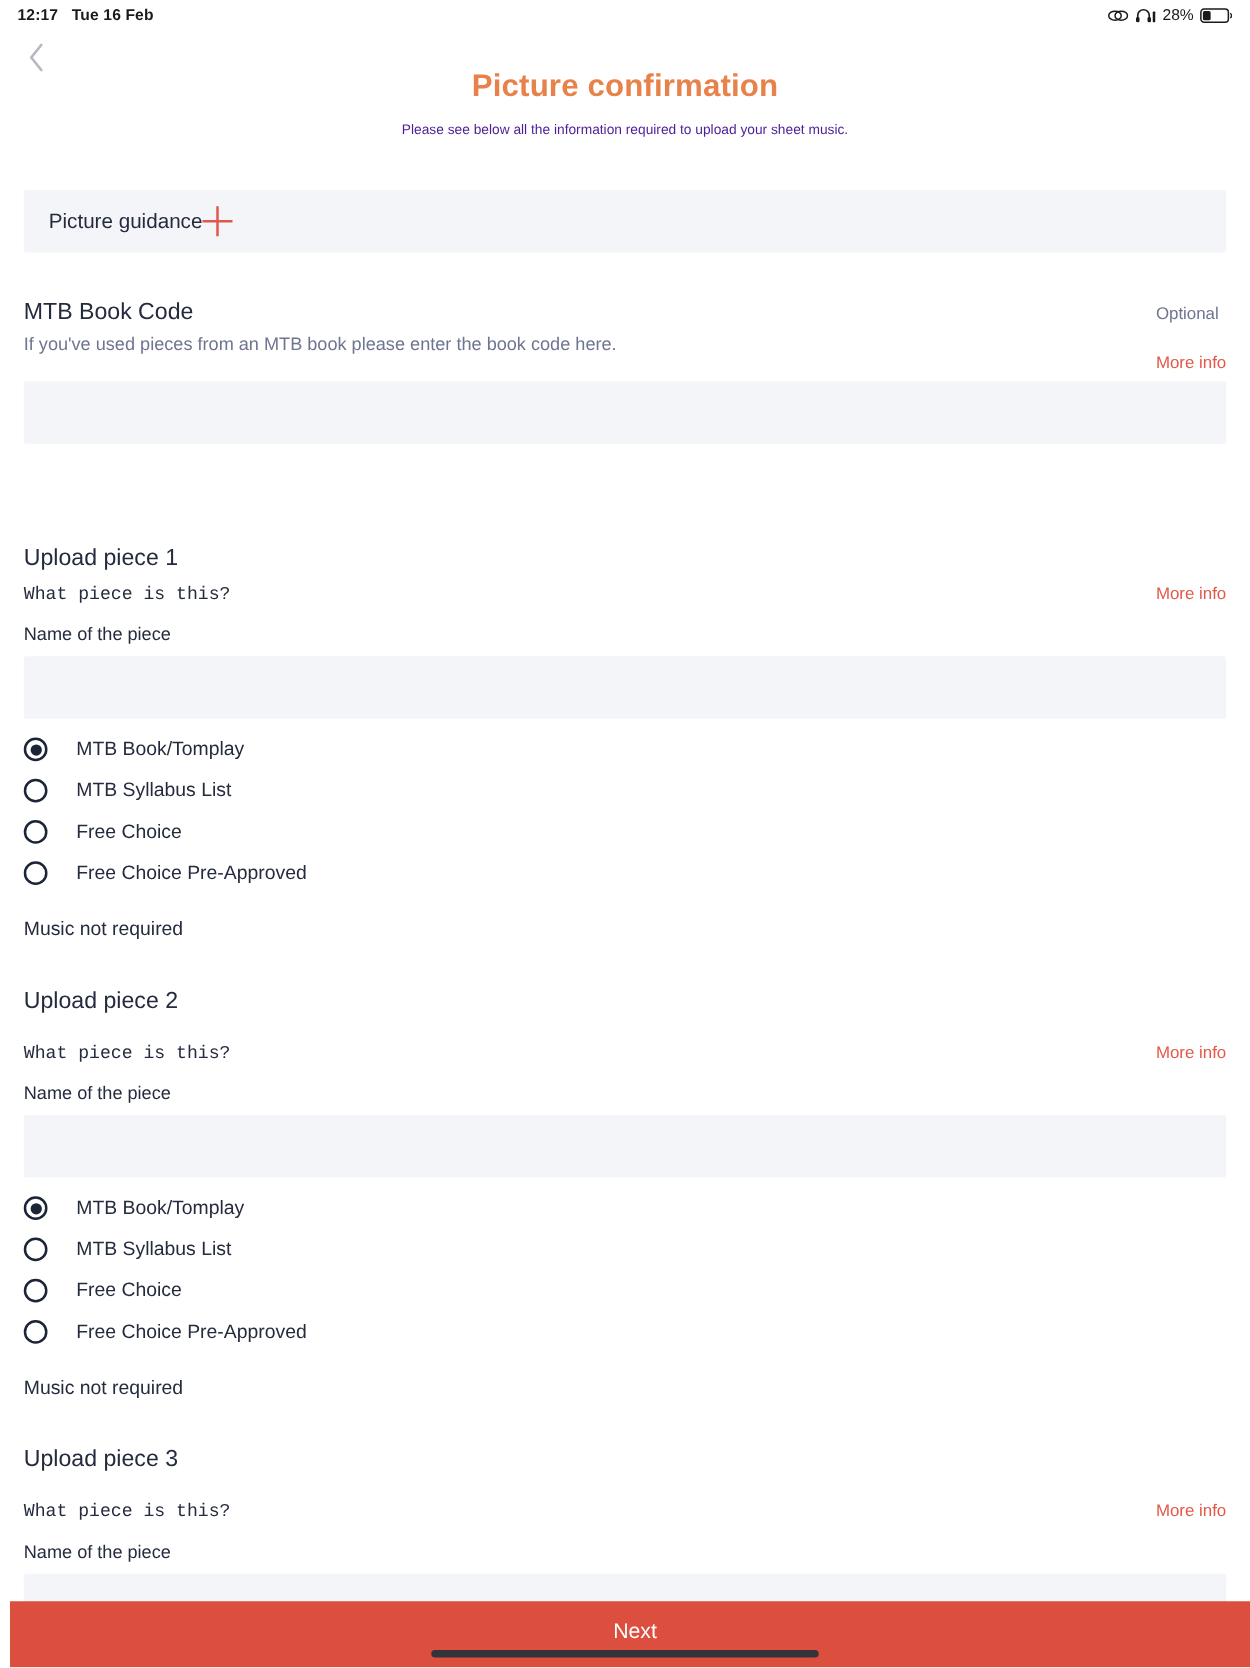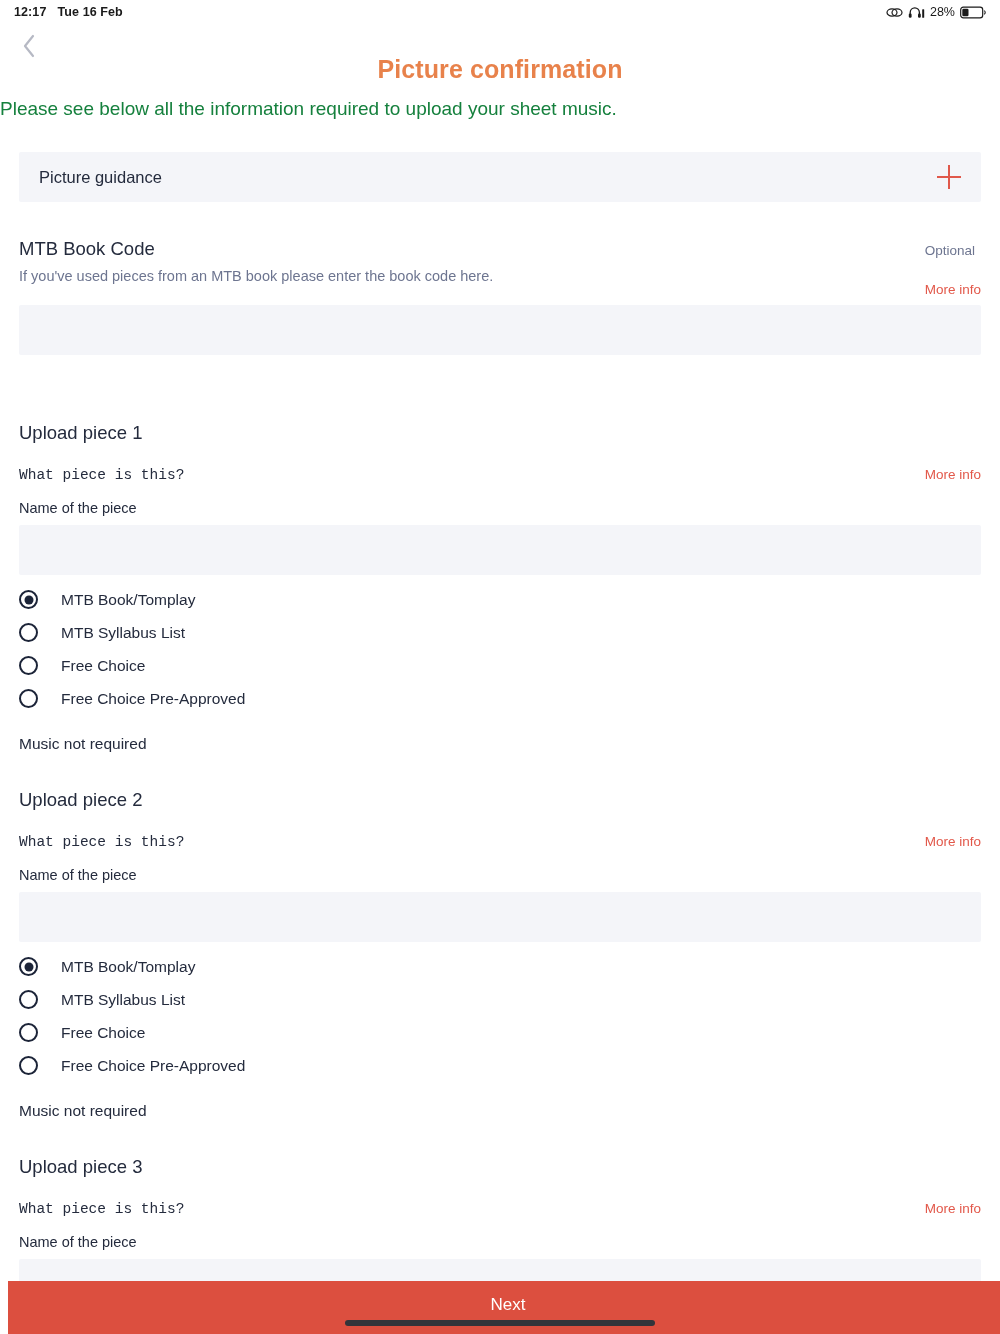--- a/index.html
+++ b/index.html
@@ -70,36 +70,35 @@
     font-size: 25px;
     font-weight: bold;
     color: #e8824b;
     letter-spacing: .1px;
   }
 
   .page-subtitle {
     position: absolute;
     top: 98px; left: 0;
     width: 1000px;
-    text-align: left;
-    font-size: 19px;
-    color: #15803d;
+    text-align: center;
+    font-size: 11px;
+    color: #4c1d95;
   }
 
   
   .guidance-card {
     position: absolute;
     top: 152px; left: 19px;
     width: 962px;
     height: 50px;
     background: #f4f5f9;
     border-radius: 2px;
     display: flex;
     align-items: center;
-    justify-content: space-between;
     padding: 0 20px 0 20px;
   }
   .guidance-label {
     font-size: 16.5px;
     color: #242b3d;
   }
   .plus-icon {
     position: relative;
     width: 24px; height: 24px;
   }
@@ -290,21 +289,21 @@
   <div class="row-between" style="top:238px;">
     <span class="section-heading">MTB Book Code</span>
     <span class="heading-right">
       <span class="optional-tag">Optional</span>
       <span class="more-info">More info</span>
     </span>
   </div>
   <div class="helper-text" style="top:268px;">If you've used pieces from an MTB book please enter the book code here.</div>
   <input class="text-input" style="top: 305px;" type="text" placeholder="">
 
-  <div class="row-between" style="top:422px;text-align:right;">
+  <div class="row-between" style="top:435px;text-align:right;">
     <span class="section-heading">Upload piece 1</span>
   </div>
   <div class="row-between" style="top:467px;">
     <span class="question-label">What piece is this?</span>
     <span class="more-info">More info</span>
   </div>
   <div class="row-between" style="top:500px;">
     <span class="field-label">Name of the piece</span>
   </div>
   <input class="text-input" style="top: 525px;" type="text" placeholder="">

